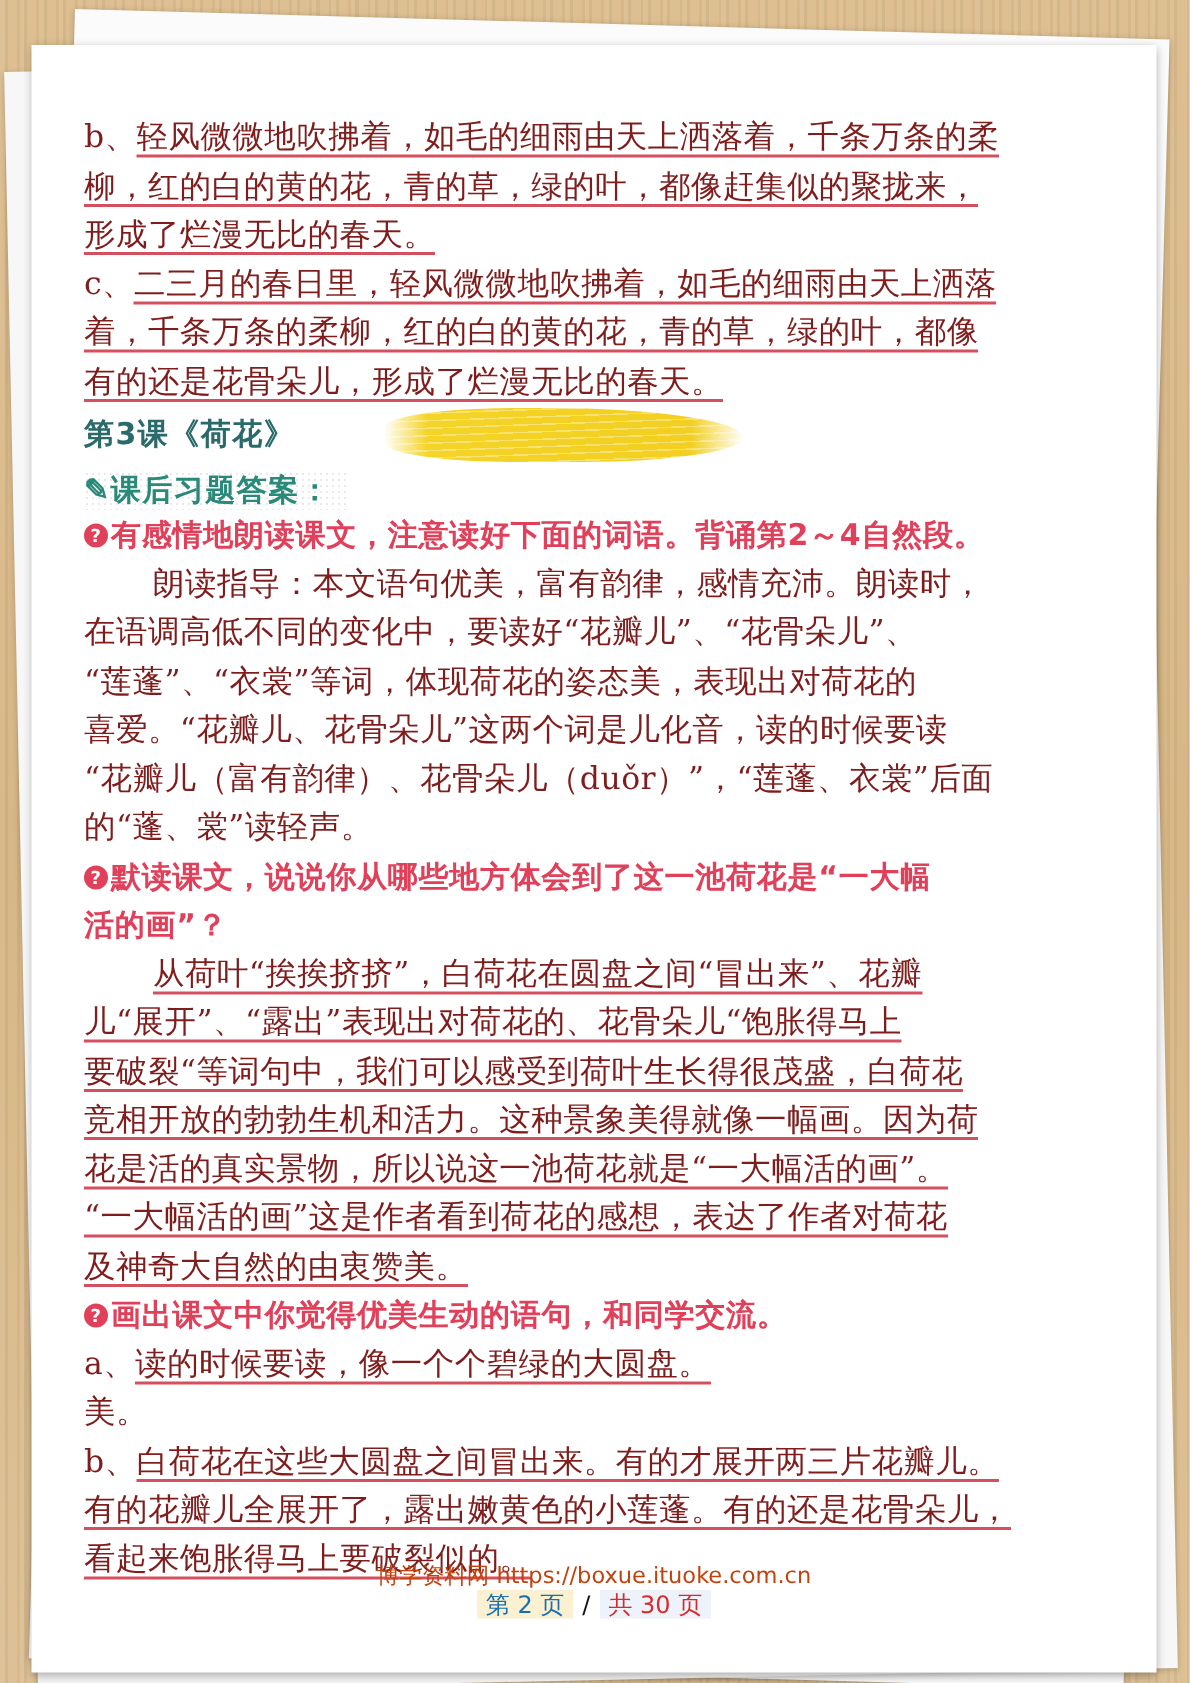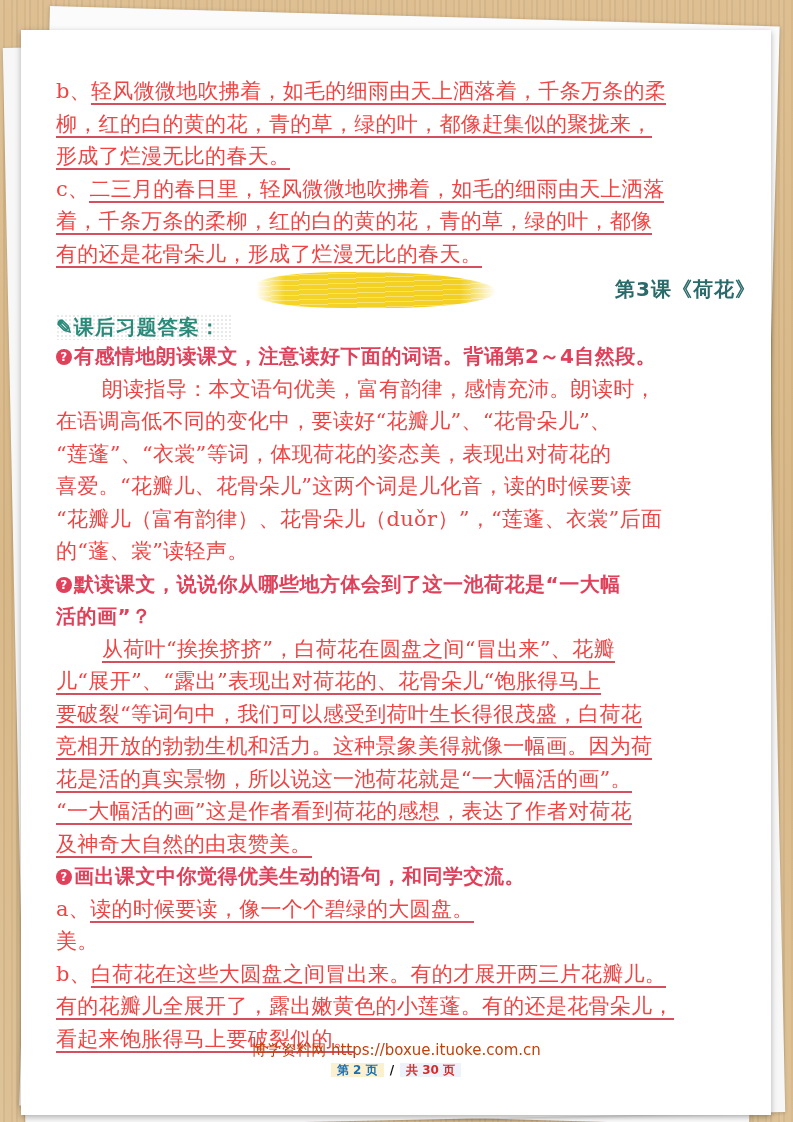--- a/index.html
+++ b/index.html
@@ -20,21 +20,21 @@
       position: absolute; left: 14px; top: 40px; width: 760px; height: 1080px;
       background: #f7f7f7; transform: rotate(-1.2deg);
       box-shadow: 0 1px 4px rgba(0,0,0,0.2);
     }
     .page {
       position: absolute; left: 21px; top: 30px; width: 750px; height: 1085px;
       background: #ffffff; box-shadow: 0 2px 6px rgba(0,0,0,0.3);
     }
     .content { position: absolute; left: 35px; top: 45px; width: 700px; }
     .line {
-      font-size: 21px; line-height: 32.5px; color: #ef4444; white-space: nowrap;
+      font-size: 21px; line-height: 32.5px; color: #7f1d1d; white-space: nowrap;
       letter-spacing: 0.3px;
     }
     .ul { border-bottom: 2px solid #d5505f; padding-bottom: 0; }
     .indent { padding-left: 46px; }
     .q {
       font-family: "DejaVu Sans", "Liberation Sans", sans-serif;
       font-weight: bold; color: #e0405a; font-size: 20px; line-height: 32.5px;
       white-space: nowrap; letter-spacing: 0.5px;
     }
     .q .qicon {
@@ -44,36 +44,36 @@
     }
     .title-wrap { position: relative; height: 42px; margin-top: 2px; }
     .brush {
       position: absolute; left: 200px; top: 0; width: 240px; height: 36px;
       background:
         repeating-linear-gradient(178deg, rgba(255,255,255,0.0) 0 4px, rgba(255,255,255,0.35) 4px 5px),
         linear-gradient(90deg, rgba(245,212,40,0) 0%, #f5d428 12%, #f2cf20 85%, rgba(245,212,40,0) 100%);
       border-radius: 40% 60% 50% 40%;
     }
     .lesson-title {
-      position: absolute; left: 0; width: 100%; top: 4px; text-align: right;
+      position: absolute; left: 0; width: 100%; top: 4px; text-align: left;
       font-family: "DejaVu Sans", "Liberation Sans", sans-serif; font-weight: bold;
       color: #2a6a6a; font-size: 20px; letter-spacing: 1px;
     }
     .answers-hdr {
       font-family: Liberation Sans, sans-serif; font-weight: bold;
       color: #2a8a7a; font-size: 20px; line-height: 26px; display: inline-block;
       background-image: radial-gradient(#e9e9e9 1px, transparent 1px); background-size: 4px 4px;
       padding-right: 10px; letter-spacing: 1px;
     }
     .footer {
       position: absolute; left: 0; width: 100%; top: 1040px; text-align: center;
       font-family: "DejaVu Sans", "Liberation Sans", sans-serif;
     }
     .site { color: #c2410c; font-size: 15px; line-height: 20px; }
-    .pager { font-size: 12px; font-weight: bold; line-height: 20px; }
+    .pager { font-size: 16px; font-weight: normal; line-height: 20px; }
     .pg-cur { color: #1a6fb0; background: #fbf0d0; padding: 0 6px; }
     .pg-sep { color: #111; margin: 0 6px; }
     .pg-tot { color: #d82a2a; background: #eef2fa; padding: 0 6px; }
   </style>
 </head>
 <body>
 
 <div class="back-sheet"></div>
 <div class="back-sheet-2"></div>
 

